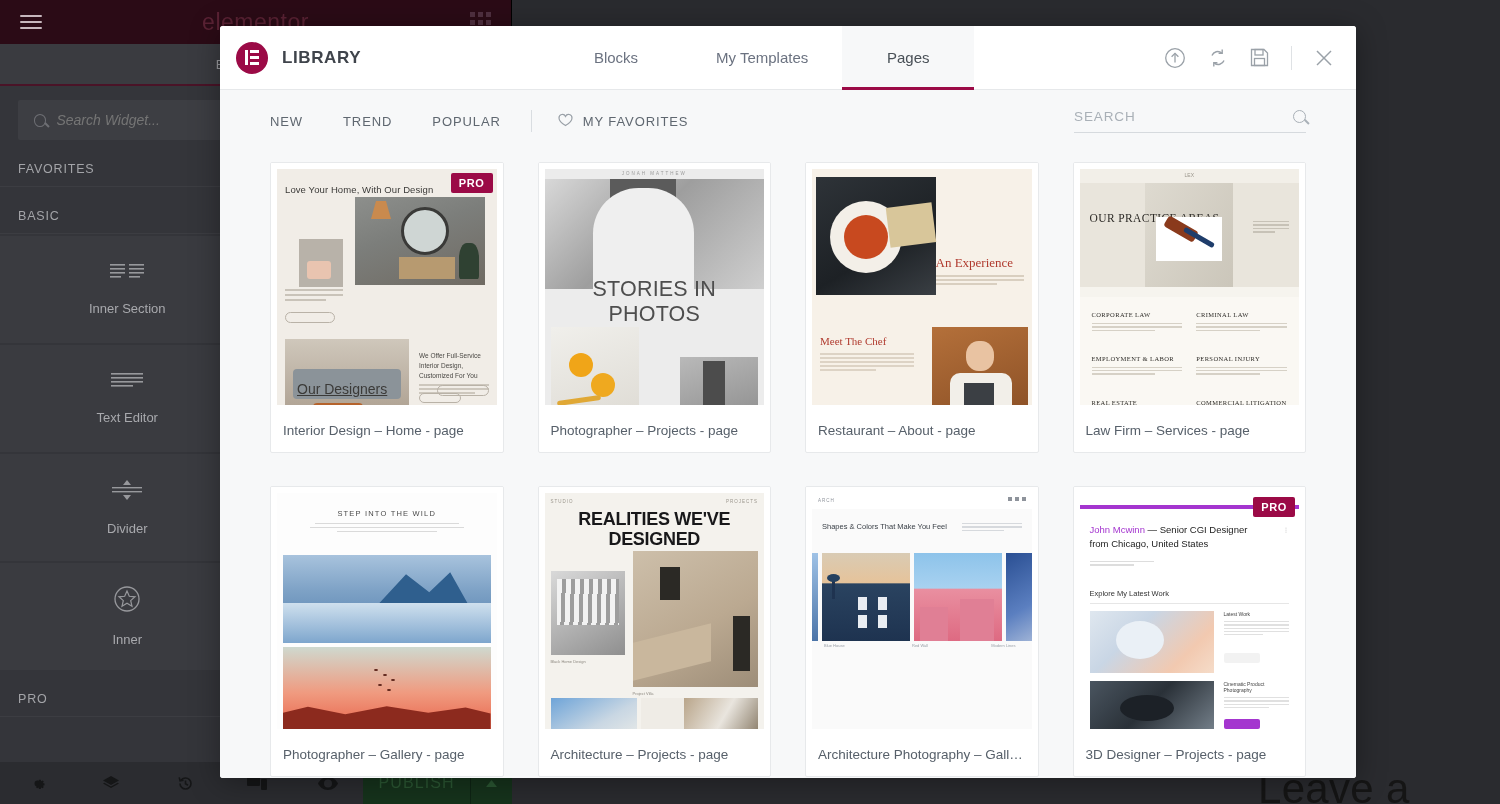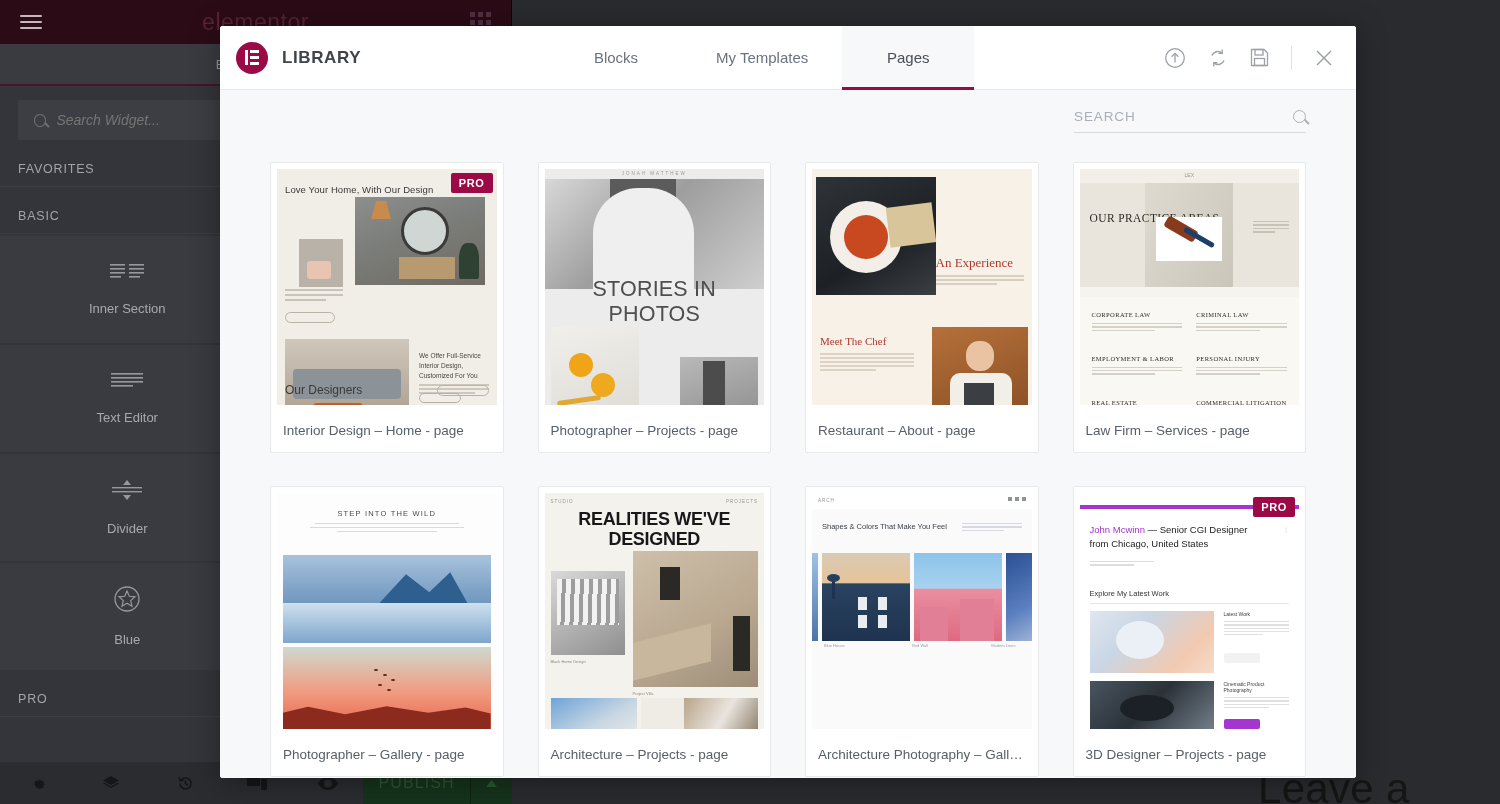--- a/index.html
+++ b/index.html
@@ -175,21 +175,21 @@
   .i1 .tx { position:absolute; left:8px; top:120px; width:58px; }
   .i1 .tx i { display:block; height:2px; background:#c9c3b9; margin-bottom:3px; }
   .i1 .btn1 { position:absolute; left:8px; top:143px; width:50px; height:11px; border:1px solid #b9b2a7; border-radius:6px;}
   .i1 .ph3 { position:absolute; left:8px; top:170px; width:124px; height:88px; background: linear-gradient(180deg,#cfc7bb 0%, #a89a8a 100%); }
   .i1 .ph3 .sofa { position:absolute; left:8px; top:30px; width:108px; height:30px; background:#8b9399; border-radius:4px;}
   .i1 .ph3 .table { position:absolute; left:28px; bottom:8px; width:50px; height:16px; background:#b5632c; border-radius:4px;}
   .i1 .r2tx { position:absolute; left:142px; top:182px; width:70px; }
   .i1 .r2tx .hd { font-size:6.5px; color:#4a4844; line-height:1.5; margin-bottom:4px; }
   .i1 .r2tx i { display:block; height:1.6px; background:#cdc7bd; margin-bottom:2.5px;}
   .i1 .r2btn { position:absolute; left:142px; top:224px; width:42px; height:10px; border:1px solid #b9b2a7; border-radius:5px;}
-  .i1 .foot { position:absolute; left:8px; bottom:8px; font-size:12px; color:#3b3a38;}
+  .i1 .foot { position:absolute; left:20px; bottom:8px; font-size:14px; color:#3b3a38;text-decoration:underline;}
   .i1 .footbtn { position:absolute; right:8px; bottom:9px; width:52px; height:11px; border:1px solid #b9b2a7; border-radius:6px;}
 
   
   .i2 { background: #ececec; }
   .i2 .hero { position:absolute; left:0; right:0; top:10px; height:110px;
     background: linear-gradient(135deg,#d8d8d8 0%, #9e9e9e 45%, #cfcfcf 100%); }
   .i2 .hero::after { content:''; position:absolute; left:22%; top:8%; width:46%; height:92%; background:#efefef; border-radius:45% 45% 0 0; }
   .i2 .hero .hair { position:absolute; left:30%; top:0; width:30%; height:40%; background:#5b5b5b; border-radius:0 0 45% 45%; }
   .i2 .title2 { position:absolute; left:6px; right:6px; top:108px; text-align:center;
     font-size:21.5px; color:#4e4e4e; letter-spacing:.2px; }
@@ -420,21 +420,21 @@
       </div>
       <div class="widget"></div>
 
       <div class="widget">
         <span class="wicon">
           <svg width="26" height="26" viewBox="0 0 26 26">
             <circle cx="13" cy="13" r="12" fill="none" stroke="currentColor" stroke-width="1.3"></circle>
             <polygon points="13,5 15.3,10.3 21,10.8 16.7,14.6 18,20.2 13,17.2 8,20.2 9.3,14.6 5,10.8 10.7,10.3" fill="none" stroke="currentColor" stroke-width="1.2"></polygon>
           </svg>
         </span>
-        <span class="widget-label">Blue</span>
+        <span class="widget-label">Inner</span>
       </div>
       <div class="widget"></div>
     </div>
 
     <div class="panel-section-title">PRO</div>
 
     <div class="panel-bottombar">
       <div class="pb-left">
         <div class="pb-btn">
           <svg width="17" height="17" viewBox="0 0 17 17" fill="currentColor">
@@ -533,20 +533,34 @@
       <span class="mh-ico">
         <svg width="20" height="20" viewBox="0 0 20 20" stroke="currentColor" stroke-width="1.5">
           <line x1="3" y1="3" x2="17" y2="17"></line>
             <line x1="17" y1="3" x2="3" y2="17"></line>
         </svg>
       </span>
     </div>
   </div>
 
   <div class="modal-toolbar">
+    <div class="filters">
+      <div class="filter">NEW</div>
+      <div class="filter">TREND</div>
+      <div class="filter">POPULAR</div>
+      <div class="fsep"></div>
+      <div class="fav">
+        <span class="heart">
+          <svg width="15" height="14" viewBox="0 0 15 14" fill="none" stroke="currentColor" stroke-width="1.2">
+            <path d="M7.5 12.5S1 8.6 1 4.9A3.4 3.4 0 017.5 3.4 3.4 3.4 0 0114 4.9c0 3.7-6.5 7.6-6.5 7.6z"></path>
+          </svg>
+        </span>
+        <span class="lbl">MY FAVORITES</span>
+      </div>
+    </div>
 
     <div class="searchbox">
       <input placeholder="SEARCH" style="">
       <span class="s-mag"></span>
     </div>
   </div>
 
   <div class="modal-body">
     <div class="cards">
 

